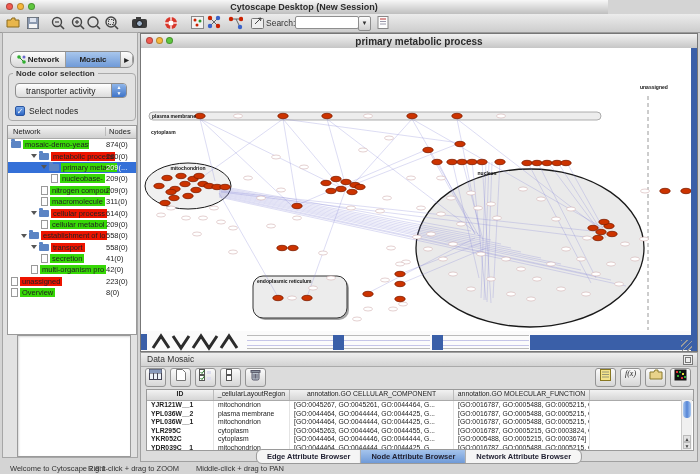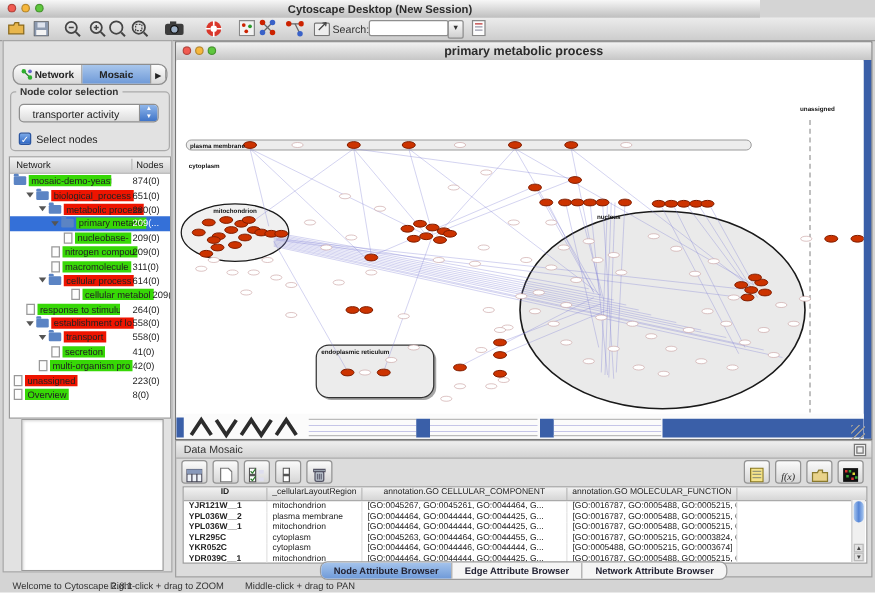--- a/index.html
+++ b/index.html
@@ -73,21 +73,21 @@
   .bs-blue{position:absolute;background:#3a5fa8;}
   .bs-squig{position:absolute;top:4px;height:12px;border-top:1px solid #bbb;border-bottom:1px solid #bbb;
      background:repeating-linear-gradient(to bottom,rgba(255,255,255,0) 0 4px,rgba(110,110,200,.38) 4px 5px);}
   .grip{left:540px;top:306px;width:11px;height:11px;
      background:repeating-linear-gradient(135deg,#9a9a9a 0 1px,transparent 1px 4px);}
   
   .dpanel{left:140px;top:352px;width:558px;height:110px;background:#dcdcdc;border:1px solid #a0a0a0;box-sizing:border-box;}
   .dtool{left:4px;top:15px;height:19px;display:flex;gap:4px;}
   .dtool-r{left:auto;right:6px;}
   .dbtn{width:19px;height:17px;border:1px solid #949494;border-radius:3px;
-     background:linear-gradient(#fbfbfb,#d6d6d6);display:flex;align-items:flex-end;justify-content:center;}
+     background:linear-gradient(#fbfbfb,#d6d6d6);display:flex;align-items:flex-start;justify-content:center;}
   .dtable{left:5px;top:36px;width:548px;height:62px;background:#fff;border:1px solid #9a9a9a;box-sizing:border-box;overflow:hidden;}
   .dhead{display:flex;height:10px;background:linear-gradient(#f2f2f2,#d6d6d6);border-bottom:1px solid #aaa;}
   .dhead div{font-size:6.8px;text-align:center;overflow:hidden;white-space:nowrap;border-right:1px solid #bbb;box-sizing:border-box;}
   .drow{display:flex;height:8.6px;}
   .drow div{font-size:6.8px;line-height:8.6px;padding-left:4px;overflow:hidden;white-space:nowrap;
      border-right:1px solid #e4e4e4;box-sizing:border-box;}
   .c0{width:67px;font-weight:bold;} .c1{width:76px;} .c2{width:164px;} .c3{width:136px;} .c4{width:93px;border-right:none!important;}
   .vscroll{position:absolute;right:1px;top:10px;width:10px;height:50px;background:#f0f0f0;border-left:1px solid #ccc;}
   .vthumb{position:absolute;left:1px;top:1px;width:8px;height:17px;border-radius:4px;
      background:linear-gradient(90deg,#a9c7ef,#5585d6,#a9c7ef);}
@@ -245,26 +245,20 @@
     <div class="treehead">
       <span class="h1">Network</span>
       <span class="h2">Nodes</span>
     </div>
     <div>
         <div class="tree-row" style="padding-left: 3px;">
           <span class="ic-folder"></span>
           <span class="tree-label bg-green">mosaic-demo-yeast</span>
           <span class="tree-count">874(0)</span>
         </div>
-        <div class="tree-row" style="padding-left: 13px;">
-          <span class="tri"></span>
-          <span class="ic-folder"></span>
-          <span class="tree-label bg-red">biological_process</span>
-          <span class="tree-count">651(0)</span>
-        </div>
         <div class="tree-row" style="padding-left: 23px;">
           <span class="tri"></span>
           <span class="ic-folder"></span>
           <span class="tree-label bg-red">metabolic process</span>
           <span class="tree-count">280(0)</span>
         </div>
         <div class="tree-row selected" style="padding-left: 33px;">
           <span class="tri"></span>
           <span class="ic-folder"></span>
           <span class="tree-label bg-green">primary metabo</span>
@@ -284,29 +278,24 @@
           <span class="ic-file"></span>
           <span class="tree-label bg-green">macromolecule</span>
           <span class="tree-count">311(0)</span>
         </div>
         <div class="tree-row" style="padding-left: 23px;">
           <span class="tri"></span>
           <span class="ic-folder"></span>
           <span class="tree-label bg-red">cellular process</span>
           <span class="tree-count">614(0)</span>
         </div>
-        <div class="tree-row" style="padding-left: 33px; margin-left: 16px;">
+        <div class="tree-row" style="padding-left: 33px;">
           <span class="ic-file"></span>
           <span class="tree-label bg-green">cellular metabol</span>
           <span class="tree-count">209(0)</span>
-        </div>
-        <div class="tree-row" style="padding-left: 13px;">
-          <span class="ic-file"></span>
-          <span class="tree-label bg-green">response to stimulu</span>
-          <span class="tree-count">264(0)</span>
         </div>
         <div class="tree-row" style="padding-left: 13px;">
           <span class="tri"></span>
           <span class="ic-folder"></span>
           <span class="tree-label bg-red">establishment of lo</span>
           <span class="tree-count">558(0)</span>
         </div>
         <div class="tree-row" style="padding-left: 23px;">
           <span class="tri"></span>
           <span class="ic-folder"></span>
@@ -688,22 +677,22 @@
           <div class="c4"></div>
         </div>
       </div>
     <div class="vscroll">
       <div class="vthumb"></div>
       <div class="varr" style="bottom:8px">▲</div>
       <div class="varr" style="bottom:1px">▼</div>
     </div>
   </div>
   <div class="abs dtabs">
+      <div class="dtab">Edge Attribute Browser</div>
       <div class="dtab sel">Node Attribute Browser</div>
-      <div class="dtab">Edge Attribute Browser</div>
       <div class="dtab">Network Attribute Browser</div>
     </div>
 </div>
 
 <div class="abs statusbar">
   <span style="left:10px">Welcome to Cytoscape 2.8.1</span>
   <span style="left:88px">Right-click + drag to ZOOM</span>
   <span style="left:196px">Middle-click + drag to PAN</span>
 </div>
 

